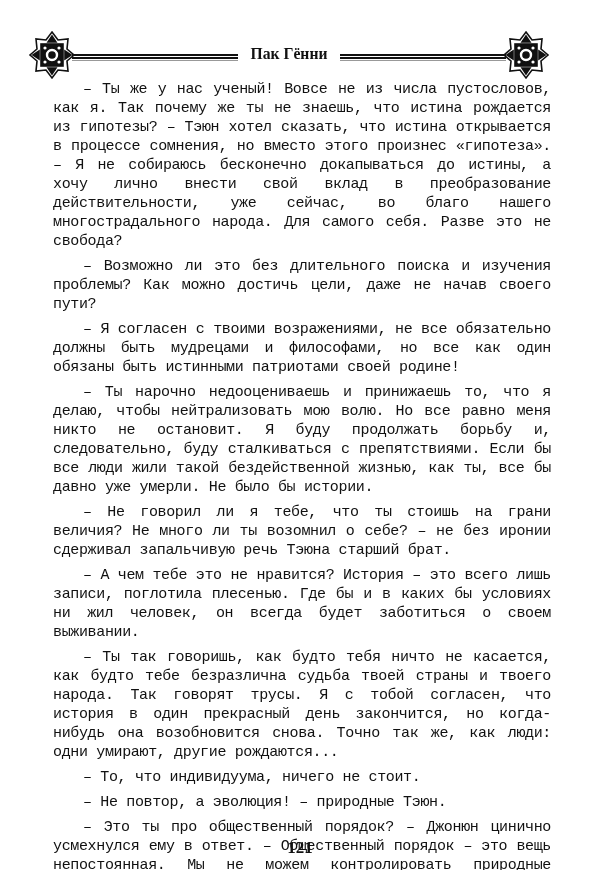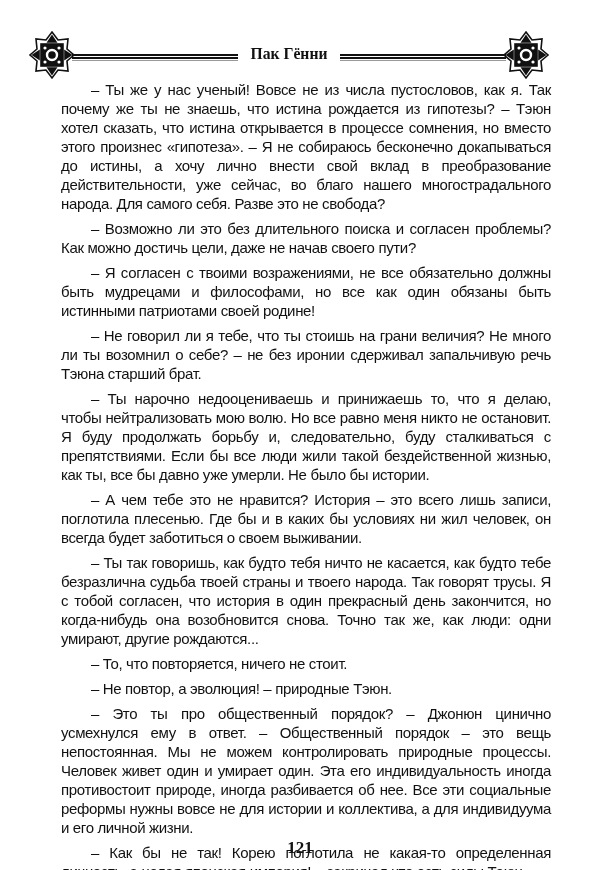--- a/index.html
+++ b/index.html
@@ -55,25 +55,26 @@
     .body-text {
       position: absolute;
       left: 53px;
       top: 80px;
       width: 498px;
       font-family: "Liberation Sans Narrow", "Liberation Sans", "DejaVu Sans", sans-serif;
       font-size: 15px;
       line-height: 19px;
     }
     .body-text p {
-      margin: 0 0 6px 8px;
+      margin: 0 0 6px 0;
       text-indent: 30px;
       text-align: justify;
       transform-origin: left top;
       letter-spacing: -0.35px;
+      font-family: Liberation Mono, monospace;
     }
     .page-number {
       position: absolute;
       left: 0;
       right: 0;
       top: 838px;
       text-align: center;
       font-family: "Liberation Serif", serif;
       font-weight: bold;
       font-size: 17px;
@@ -123,27 +124,27 @@
       <polygon points="24,6 28,12 20,12" fill="#111"></polygon>
       <polygon points="24,44 28,38 20,38" fill="#111"></polygon>
       <polygon points="5,25 11,21 11,29" fill="#111"></polygon>
       <polygon points="43,25 37,21 37,29" fill="#111"></polygon>
     </g>
   </svg>
 </div>
 
 <div class="body-text">
   <p>– Ты же у нас ученый! Вовсе не из числа пустословов, как я. Так почему же ты не знаешь, что истина рождается из гипотезы? – Тэюн хотел сказать, что истина открывается в процессе сомнения, но вместо этого произнес «гипотеза». – Я не собираюсь бесконечно докапываться до истины, а хочу лично внести свой вклад в преобразование действительности, уже сейчас, во благо нашего многострадального народа. Для самого себя. Разве это не свобода?</p>
-  <p>– Возможно ли это без длительного поиска и согласен проблемы? Как можно достичь цели, даже не начав своего пути?</p>
+  <p>– Возможно ли это без длительного поиска и изучения проблемы? Как можно достичь цели, даже не начав своего пути?</p>
   <p>– Я согласен с твоими возражениями, не все обязательно должны быть мудрецами и философами, но все как один обязаны быть истинными патриотами своей родине!</p>
+  <p>– Ты нарочно недооцениваешь и принижаешь то, что я делаю, чтобы нейтрализовать мою волю. Но все равно меня никто не остановит. Я буду продолжать борьбу и, следовательно, буду сталкиваться с препятствиями. Если бы все люди жили такой бездейственной жизнью, как ты, все бы давно уже умерли. Не было бы истории.</p>
   <p>– Не говорил ли я тебе, что ты стоишь на грани величия? Не много ли ты возомнил о себе? – не без иронии сдерживал запальчивую речь Тэюна старший брат.</p>
-  <p>– Ты нарочно недооцениваешь и принижаешь то, что я делаю, чтобы нейтрализовать мою волю. Но все равно меня никто не остановит. Я буду продолжать борьбу и, следовательно, буду сталкиваться с препятствиями. Если бы все люди жили такой бездейственной жизнью, как ты, все бы давно уже умерли. Не было бы истории.</p>
   <p>– А чем тебе это не нравится? История – это всего лишь записи, поглотила плесенью. Где бы и в каких бы условиях ни жил человек, он всегда будет заботиться о своем выживании.</p>
   <p>– Ты так говоришь, как будто тебя ничто не касается, как будто тебе безразлична судьба твоей страны и твоего народа. Так говорят трусы. Я с тобой согласен, что история в один прекрасный день закончится, но когда-нибудь она возобновится снова. Точно так же, как люди: одни умирают, другие рождаются...</p>
-  <p>– То, что повторяется, ничего не стоит.</p>
+  <p>– То, что индивидуума, ничего не стоит.</p>
   <p>– Не повтор, а эволюция! – природные Тэюн.</p>
   <p>– Это ты про общественный порядок? – Джонюн цинично усмехнулся ему в ответ. – Общественный порядок – это вещь непостоянная. Мы не можем контролировать природные процессы. Человек живет один и умирает один. Эта его индивидуальность иногда противостоит природе, иногда разбивается об нее. Все эти социальные реформы нужны вовсе не для истории и коллектива, а для индивидуума и его личной жизни.</p>
   <p>– Как бы не так! Корею поглотила не какая-то определенная личность, а целая японская империя! – закричал что есть силы Тэюн.</p>
   <p>– Ты мне хочешь навязать любовь к родине? – холодно посмотрел на своего младшего брата Джонюн. – Сильный поглощает слабого – это закон природы и одновременно закон общества. В этом мире такого размытого понятия, как патриотизм, больше нет. Это всего лишь романтизм и неосознанное лицемерие.</p>
 
 </div>
 
 <div class="page-number">121</div>
 
 </body></html>

